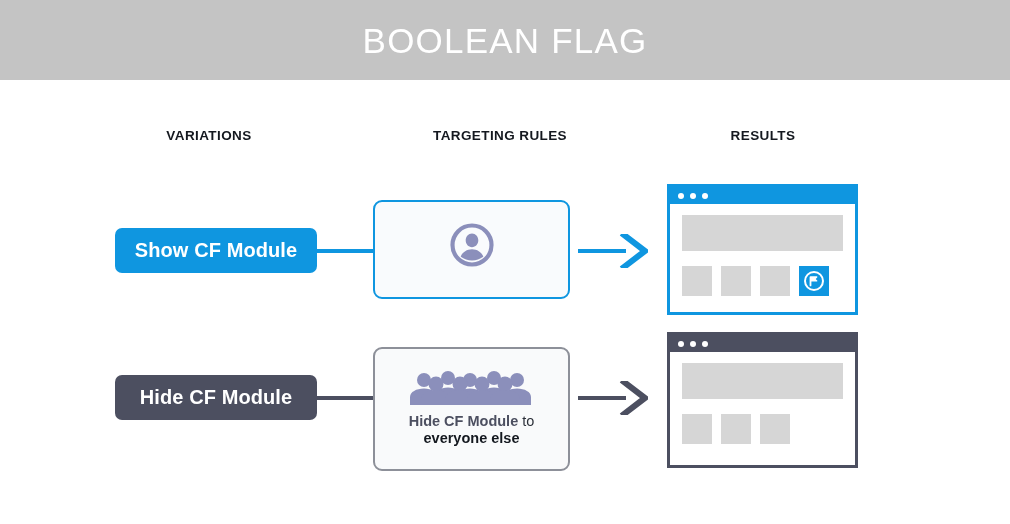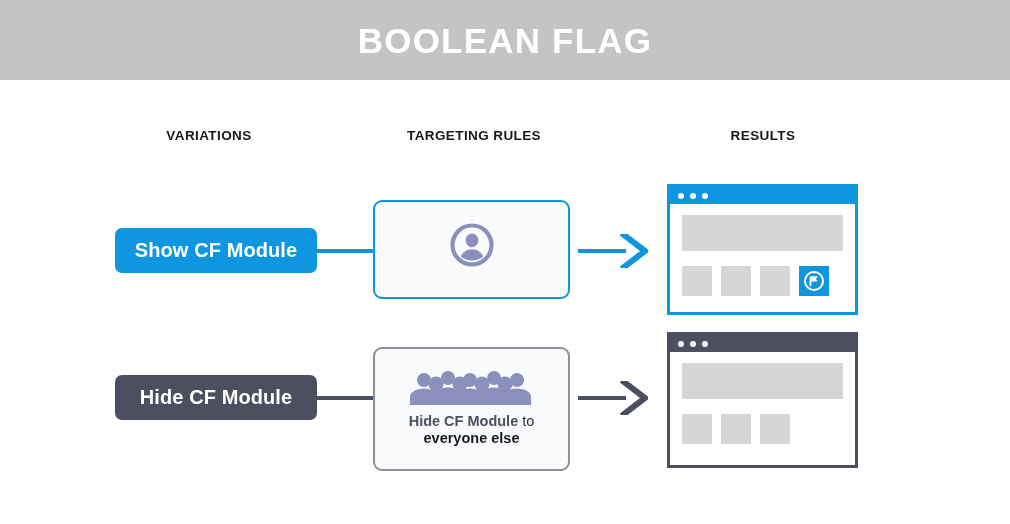--- a/index.html
+++ b/index.html
@@ -22,21 +22,21 @@
     width: 1010px;
     height: 80px;
     background: #c4c4c4;
     display: flex;
     align-items: center;
     justify-content: center;
   }
   .header-title {
     color: #ffffff;
     font-size: 35px;
-    font-weight: 700;
+    font-weight: 400;
     letter-spacing: 1.2px;
     line-height: 1;
   }
 
   
   .col-headers {
     position: absolute;
     left: 0; top: 128px;
     width: 1010px;
     height: 20px;
@@ -45,21 +45,21 @@
     position: absolute;
     font-size: 13.5px;
     font-weight: bold;
     color: #14181f;
     letter-spacing: 0.4px;
     text-align: center;
     transform: translateX(-50%);
     white-space: nowrap;
   }
   .col-head.variations { left: 209px; }
-  .col-head.targeting  { left: 474px; }
+  .col-head.targeting  { left: 500px; }
   .col-head.results    { left: 759px; padding-left: 8px; }
 
   
   .row { position: absolute; left: 0; width: 1010px; height: 150px; }
   .row-1 { top: 176px; }
   .row-2 { top: 323px; padding-left: 40px; }
 
   
   .pill {
     position: absolute;

